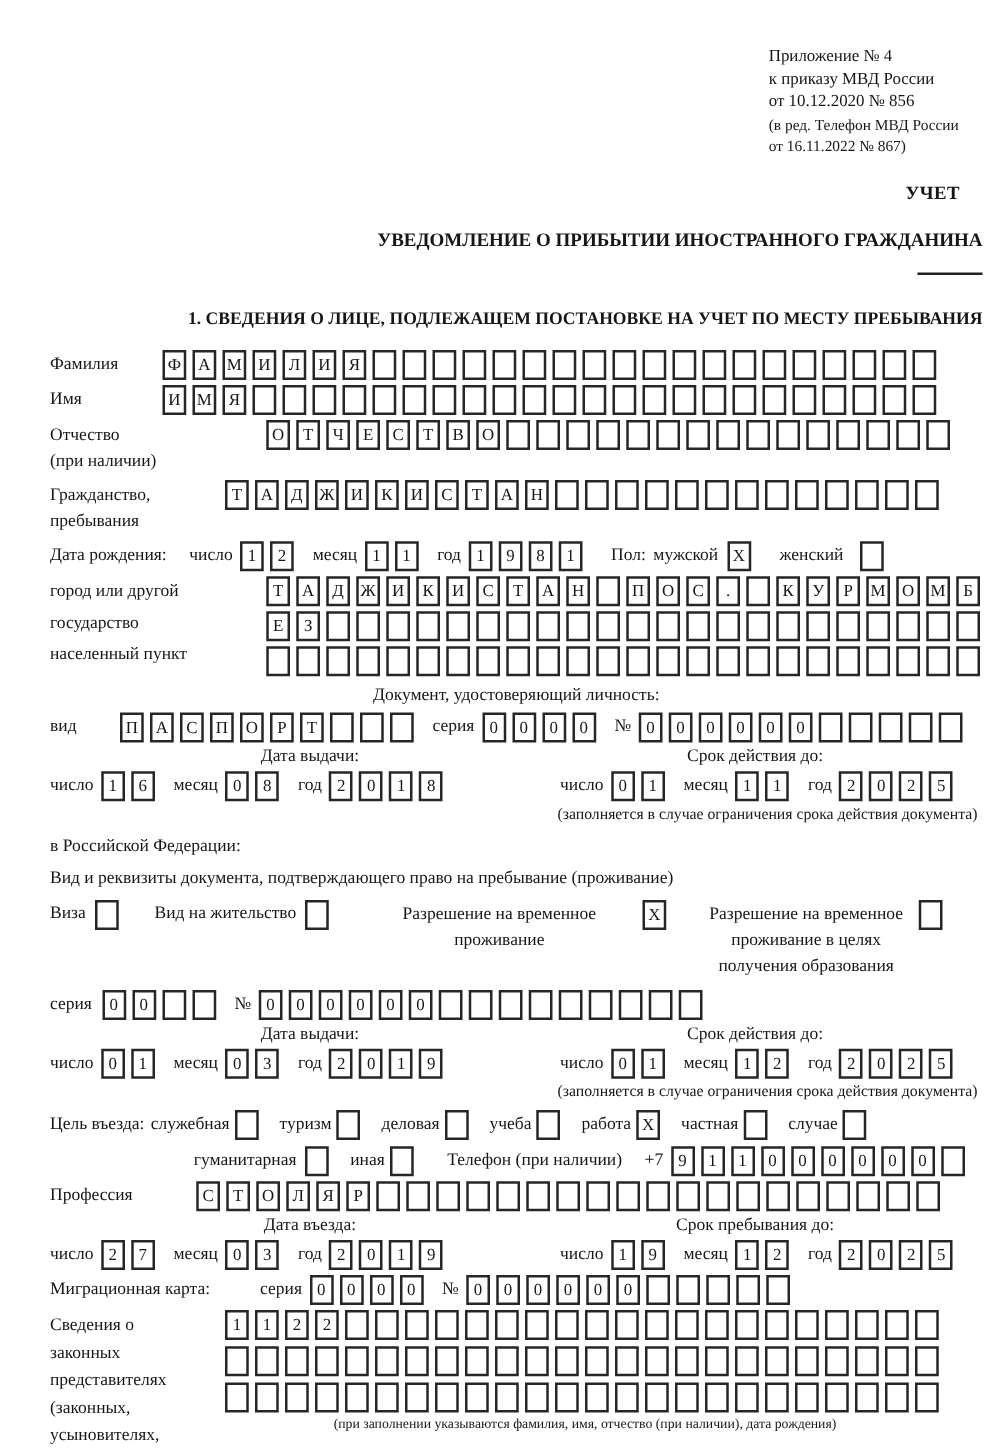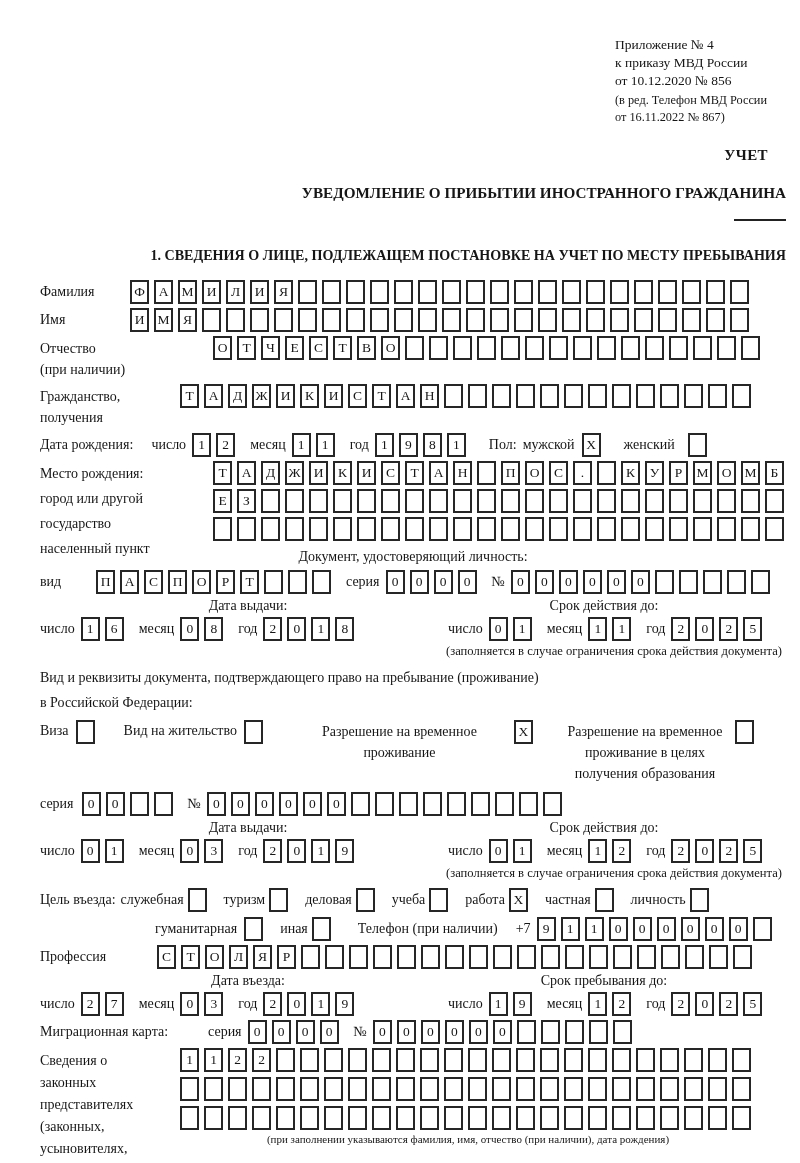--- a/index.html
+++ b/index.html
@@ -165,21 +165,21 @@
             <span class="cell"></span>
             <span class="cell"></span>
             <span class="cell"></span>
             <span class="cell"></span>
           </div>
     </div>
 
     <div class="row">
       <div class="w140 ml2">
         <div>Гражданство,</div>
-        <div>получения</div>
+        <div>пребывания</div>
       </div>
       <div class="cells">
             <span class="cell">Т</span>
             <span class="cell">А</span>
             <span class="cell">Д</span>
             <span class="cell">Ж</span>
             <span class="cell">И</span>
             <span class="cell">К</span>
             <span class="cell">И</span>
             <span class="cell">С</span>
@@ -227,21 +227,20 @@
             <span class="cell">X</span>
           </span>
       <span class="tt">женский</span>
       <span class="cells cbx">
             <span class="cell"></span>
           </span>
     </div>
 
     <div class="row">
       <div class="w173 bp-lbls">
-        <div>Место рождения:</div>
         <div>город или другой</div>
         <div>государство</div>
         <div>населенный пункт</div>
       </div>
       <div class="bp-rows">
         <div class="cells">
               <span class="cell">Т</span>
               <span class="cell">А</span>
               <span class="cell">Д</span>
               <span class="cell">Ж</span>
@@ -401,22 +400,22 @@
                 <span class="cell">2</span>
                 <span class="cell">0</span>
                 <span class="cell">2</span>
                 <span class="cell">5</span>
               </span>
         </div>
       </div>
     </div>
     <div class="note">(заполняется в случае ограничения срока действия документа)</div>
 
+    <div class="intro">в Российской Федерации:</div>
     <div class="intro">Вид и реквизиты документа, подтверждающего право на пребывание (проживание)</div>
-    <div class="intro">в Российской Федерации:</div>
 
     <div class="opts">
       <div class="opt">
         <span class="optxt">Виза</span>
         <span class="cells cbx">
               <span class="cell"></span>
             </span>
       </div>
       <div class="opt g24">
         <span class="optxt">Вид на жительство</span>
@@ -533,21 +532,21 @@
             <span class="cell"></span>
           </span>
       <span class="p-lbl">работа</span>
       <span class="cells">
             <span class="cell">X</span>
           </span>
       <span class="p-lbl">частная</span>
       <span class="cells">
             <span class="cell"></span>
           </span>
-      <span class="p-lbl">личность</span>
+      <span class="p-lbl">случае</span>
       <span class="cells">
             <span class="cell"></span>
           </span>
     </div>
 
     <div class="row rowc indent">
       <span>гуманитарная</span>
       <span class="cells cbx">
             <span class="cell"></span>
           </span>

